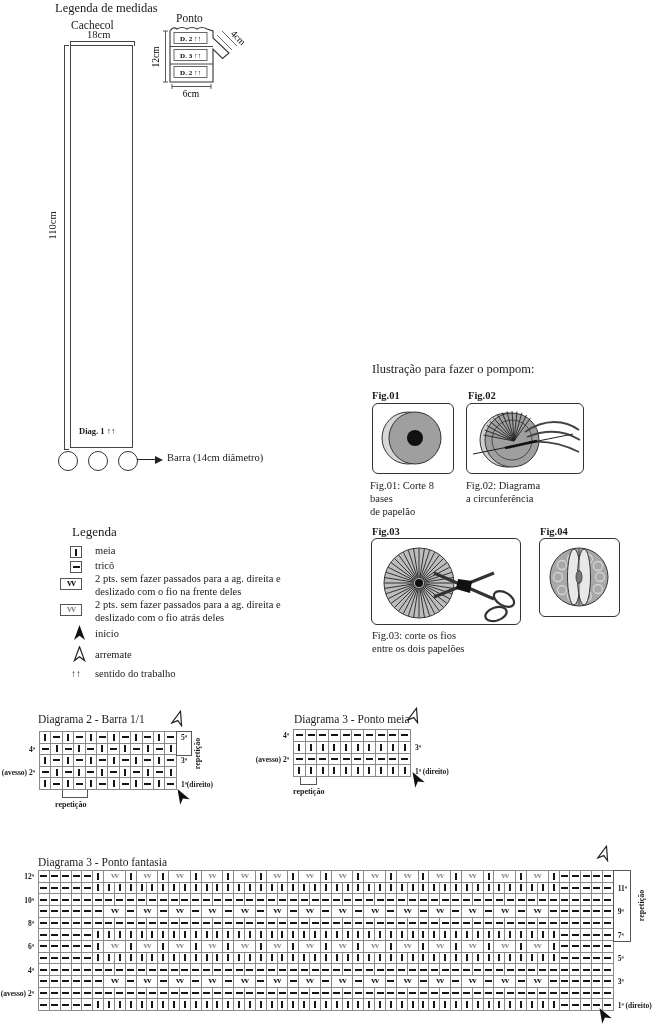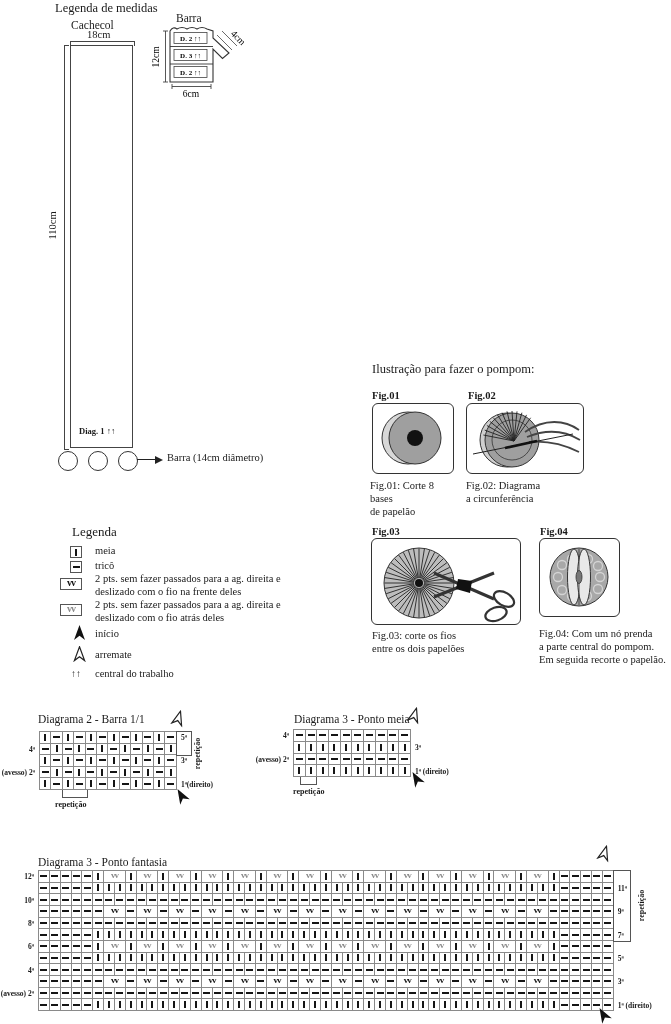--- a/index.html
+++ b/index.html
@@ -54,21 +54,21 @@
   <div class="abs" style="left:64px;top:45px;width:4px;height:403px;border-left:1px solid #444;border-top:1px solid #444;border-bottom:1px solid #444"></div>
   <div class="abs dim rot" style="left:32px;top:220px;width:40px">110cm</div>
   <div class="abs smallb" style="left:79px;top:426px;font-size:8.5px">Diag. 1 ↑↑</div>
   <div class="circ" style="left:58px;top:451px"></div>
   <div class="circ" style="left:88px;top:451px"></div>
   <div class="circ" style="left:118px;top:451px"></div>
   <div class="line" style="left:137px;top:459px;width:19px;height:1px"></div>
   <div class="tri-r" style="left:155px;top:456px"></div>
   <div class="abs dim" style="left:167px;top:452px">Barra (14cm diâmetro)</div>
 
-  <div class="abs h2" style="left:176px;top:12px">Barra</div>
+  <div class="abs h2" style="left:176px;top:12px">Ponto</div>
   <svg class="abs" style="left:150px;top:24px" width="112" height="80" viewBox="0 0 112 80">
     <path d="M20,7 Q23,2 27,5 Q32,2 37,5 Q42,2 47,5 Q52,2 57,5 L63,7 L63,14 L79,29 L72.5,34.5 L63,25 L63,58 L20,58 Z" fill="#fff" stroke="#333" stroke-width="1.1"></path>
     <line x1="20" y1="22.5" x2="63" y2="22.5" stroke="#333" stroke-width="0.9"></line>
     <line x1="20" y1="40" x2="63" y2="40" stroke="#333" stroke-width="0.9"></line>
     <rect x="24" y="8.5" width="33" height="11" fill="#fff" stroke="#444" stroke-width="0.8"></rect>
     <rect x="24" y="25.5" width="33" height="11" fill="#fff" stroke="#444" stroke-width="0.8"></rect>
     <rect x="24" y="42.5" width="33" height="11" fill="#fff" stroke="#444" stroke-width="0.8"></rect>
     <text x="40.5" y="16.5" text-anchor="middle" class="gl-sec">D. 2 ↑↑</text>
     <text x="40.5" y="33.5" text-anchor="middle" class="gl-sec">D. 3 ↑↑</text>
     <text x="40.5" y="50.5" text-anchor="middle" class="gl-sec">D. 2 ↑↑</text>
@@ -201,23 +201,20 @@
     </svg>
   </div>
 
   <div class="abs cap pre" style="left:370px;top:479px">Fig.01: Corte 8
 bases
 de papelão</div>
   <div class="abs cap pre" style="left:466px;top:479px">Fig.02: Diagrama
 a circunferência</div>
   <div class="abs cap pre" style="left:372px;top:629px">Fig.03: corte os fios
 entre os dois papelões</div>
-  <div class="abs cap pre" style="left:539px;top:627px">Fig.04: Com um nó prenda
-a parte central do pompom.
-Em seguida recorte o papelão.</div>
 
   <div class="abs" style="left:72px;top:524px;font-size:13px">Legenda</div>
 
   <div class="lbox" style="left:70px;top:546px;width:12px;height:12px">
       <div class="sym-bar"></div>
     </div>
   <div class="abs cap" style="left:95px;top:544px">meia</div>
 
   <div class="lbox" style="left:70px;top:561px;width:12px;height:12px">
       <div class="sym-dash"></div>
@@ -240,21 +237,21 @@
     <path d="M6.5,0 L12,15 L6.5,10.8 L1,15 Z" fill="#111"></path>
   </svg>
   <div class="abs cap" style="left:95px;top:627px">início</div>
 
   <svg class="arr" style="left:73px;top:646px" width="13" height="16" viewBox="0 0 13 16">
     <path d="M6.5,0.8 L11.6,14.6 L6.5,10.7 L1.4,14.6 Z" fill="#fff" stroke="#222" stroke-width="1.2"></path>
   </svg>
   <div class="abs cap" style="left:95px;top:648px">arremate</div>
 
   <div class="abs" style="left:71px;top:668px;font-size:10px;font-weight:bold">↑↑</div>
-  <div class="abs cap" style="left:95px;top:667px">central do trabalho</div>
+  <div class="abs cap" style="left:95px;top:667px">sentido do trabalho</div>
 
   <div class="abs h2" style="left:38px;top:713px">Diagrama 2 - Barra 1/1</div>
   <div id="diagrama-2" class="chart" style="left:39px;top:731px">
       <div class="crow">
         <div class="ccell" style="width: 12.42px; height: 12.6px;">
           <div class="sym-bar"></div>
         </div>
         <div class="ccell" style="width: 12.42px; height: 12.6px;">
           <div class="sym-dash"></div>
         </div>

